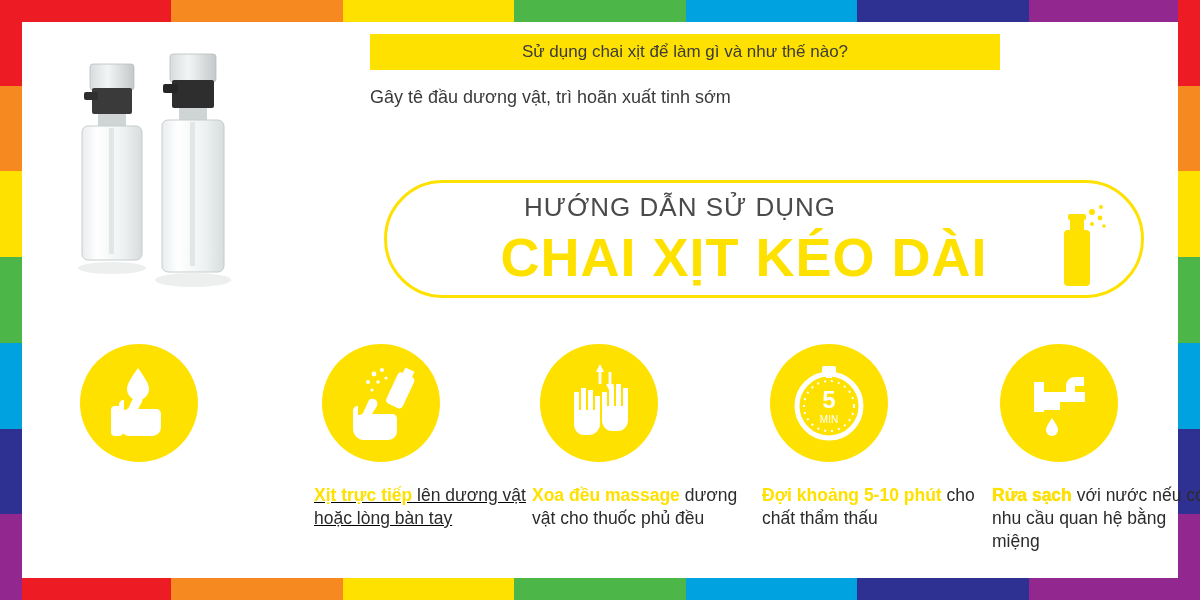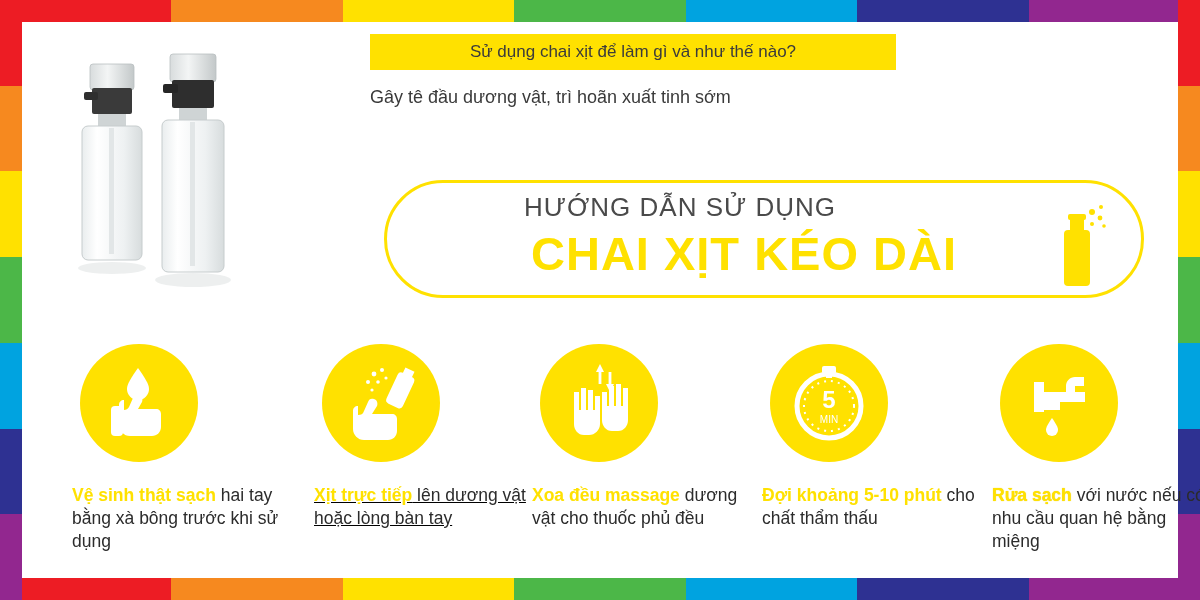--- a/index.html
+++ b/index.html
@@ -57,21 +57,21 @@
     top: 10px;
     width: 260px;
     height: 270px;
   }
 
   
   .top-banner {
     position: absolute;
     left: 348px;
     top: 12px;
-    width: 526px;
+    width: 630px;
     height: 36px;
     background: #ffe100;
     display: flex;
     align-items: center;
     justify-content: center;
     color: #3b3b3b;
     font-size: 17px;
   }
 
   
@@ -108,21 +108,21 @@
     color: #4a4a4a;
     letter-spacing: 1px;
     box-sizing: border-box;
   }
   .pill-main {
     position: absolute;
     left: 372px;
     top: 206px;
     width: 700px;
     text-align: center;
-    font-size: 47px;
+    font-size: 54px;
     font-weight: bold;
     color: #ffe100;
     letter-spacing: 1px;
     line-height: 1.1;
   }
   .pill-spray-icon {
     position: absolute;
     left: 1020px;
     top: 180px;
     width: 70px;
@@ -273,23 +273,20 @@
     <div class="steps">
 
       <div class="step" style="left:26px;">
         <div class="step-circle">
           <svg width="118" height="118" viewBox="0 0 118 118">
             <path d="M58 24 c-7 10 -11 16 -11 21 a11 11 0 0 0 22 0 c0 -5 -4 -11 -11 -21 z" fill="#ffffff"></path>
             <path d="M44 56 c-3 0 -5 2 -5 5 v20 c0 6 5 11 11 11 h22 c5 0 9 -4 9 -9 v-13 c0 -3 -2 -5 -5 -5 h-18 l4 -7 c1 -3 0 -6 -3 -7 c-3 -1 -5 0 -6 3 l-4 9 c-1 2 -3 3 -5 3 z" fill="#ffffff"></path>
             <rect x="31" y="62" width="12" height="30" rx="4" fill="#ffffff"></rect>
           </svg>
         </div>
-        <div class="step-text">
-          <span class="step-lead">Vệ sinh thật sạch</span><span> hai tay bằng xà bông trước khi sử dụng</span>
-        </div>
       </div>
 
       <div class="step" style="left:268px;text-decoration:underline;">
         <div class="step-circle">
           <svg width="118" height="118" viewBox="0 0 118 118">
             <g transform="rotate(25 80 45)">
               <rect x="70" y="30" width="18" height="34" rx="4" fill="#ffffff"></rect>
               <rect x="74" y="24" width="10" height="7" fill="#ffffff"></rect>
             </g>
             <g fill="#ffffff">

